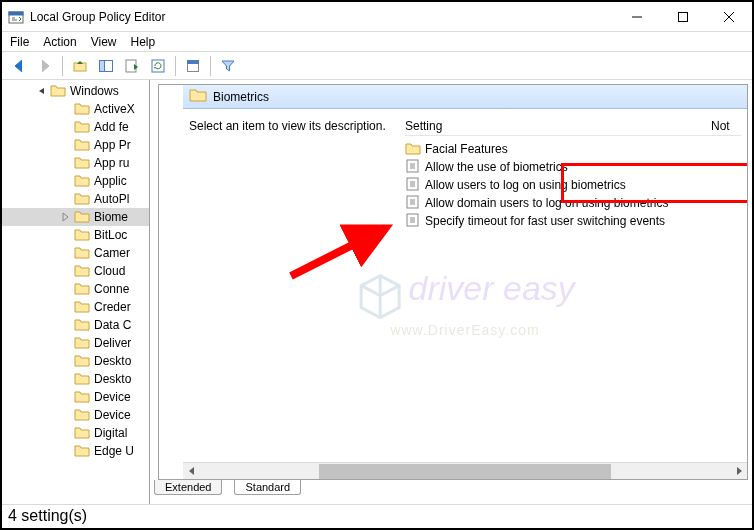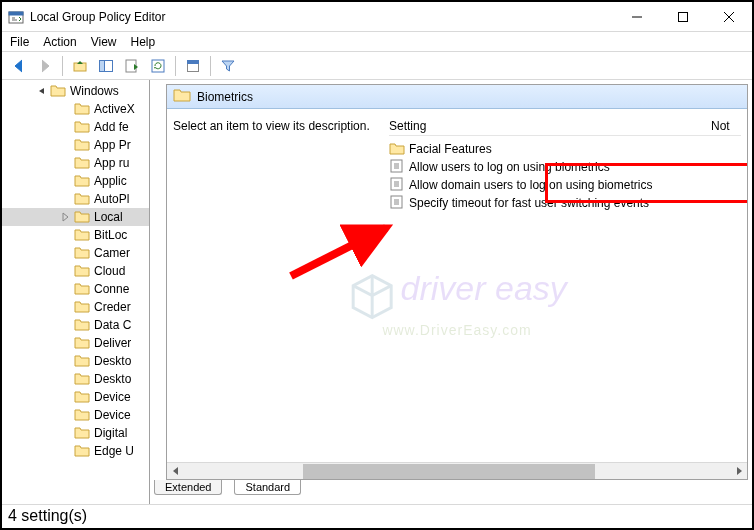--- a/index.html
+++ b/index.html
@@ -97,25 +97,26 @@
   .rightwrap {
     flex: 1;
     display: flex;
     flex-direction: column;
     position: relative;
     background: #fff;
   }
   .rightcontent {
     flex: 1;
     border: 1px solid #a0a0a0;
-    margin: 4px 4px 0 16px;
+    margin: 4px 4px 0 8px;
     display: flex;
     flex-direction: column;
     position: relative;
     overflow: hidden;
+    padding-left: 24px;
   }
   .header-strip {
     height: 24px;
     background: linear-gradient(#e2efff, #cfe3fb);
     border-bottom: 1px solid #a0c0e0;
     display: flex; align-items: center; padding: 0 6px;
     gap: 6px;
   }
   .header-strip .folder-icon { width: 18px; }
   .desc-and-list {
@@ -359,21 +360,21 @@
         </div>
         <div class="node level1 selected">
           <span class="twisty">
             <svg width="10" height="10">
               <path d="M2 1l5 4-5 4z" fill="none" stroke="#888"></path>
             </svg>
           </span>
           <span class="folder-icon"><svg width="16" height="14">
               <path class="folder-svg" d="M1 3h5l1 2h8v8H1z"></path>
             </svg></span>
-          <span class="label">Local</span>
+          <span class="label">Biome</span>
         </div>
         <div class="node level1">
           <span class="twisty-spacer"></span>
           <span class="folder-icon"><svg width="16" height="14">
               <path class="folder-svg" d="M1 3h5l1 2h8v8H1z"></path>
             </svg></span>
           <span class="label">BitLoc</span>
         </div>
         <div class="node level1">
           <span class="twisty-spacer"></span>
@@ -481,20 +482,27 @@
           <div class="col-header-row">
             <span>Setting</span>
             <span class="state-col">Not</span>
           </div>
           <div id="list-rows">
               <div class="lrow">
                 <span class="sicon"><svg width="16" height="14">
                     <path class="folder-svg" d="M1 3h5l1 2h8v8H1z"></path>
                   </svg></span>
                 <span>Facial Features</span>
+              </div>
+              <div class="lrow">
+                <span class="sicon"><svg width="16" height="16">
+                    <rect class="setting-svg" x="2" y="2" width="11" height="12"></rect>
+                    <path d="M5 6h5M5 8h5M5 10h5" stroke="#888"></path>
+                  </svg></span>
+                <span>Allow the use of biometrics</span>
               </div>
               <div class="lrow">
                 <span class="sicon"><svg width="16" height="16">
                     <rect class="setting-svg" x="2" y="2" width="11" height="12"></rect>
                     <path d="M5 6h5M5 8h5M5 10h5" stroke="#888"></path>
                   </svg></span>
                 <span>Allow users to log on using biometrics</span>
               </div>
               <div class="lrow">
                 <span class="sicon"><svg width="16" height="16">

